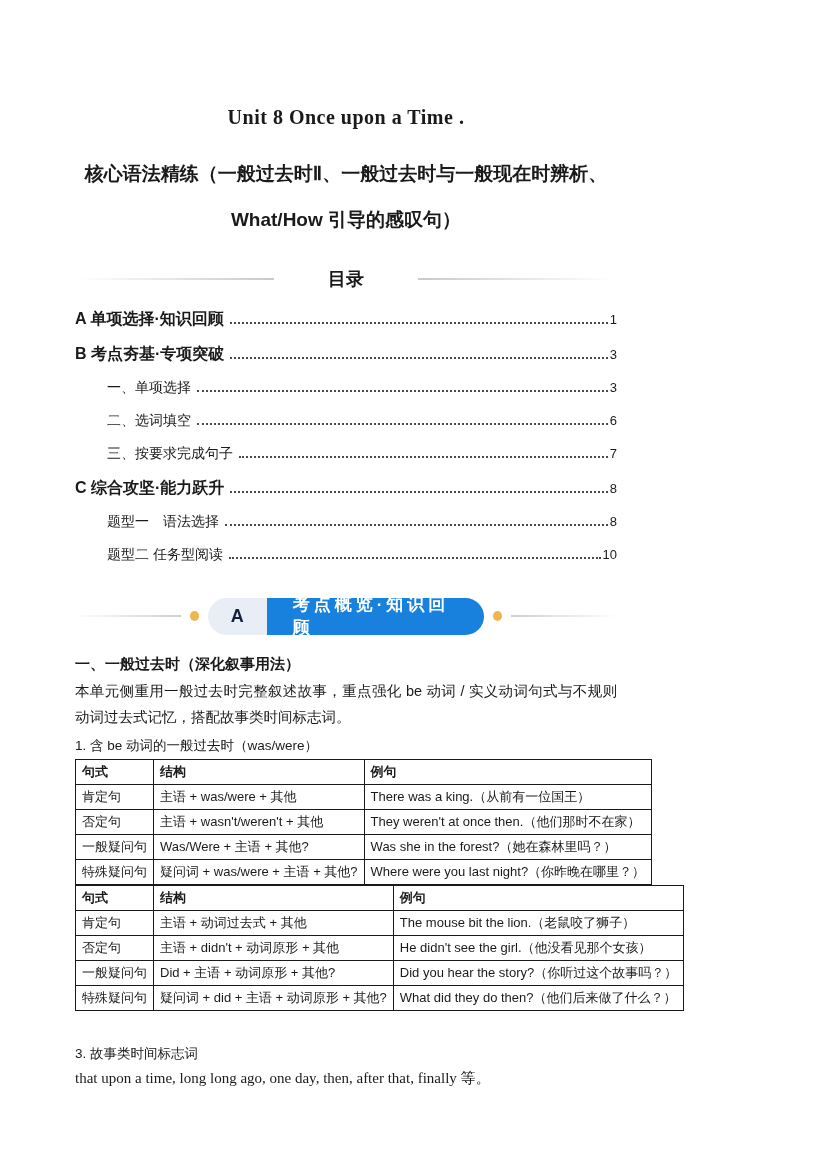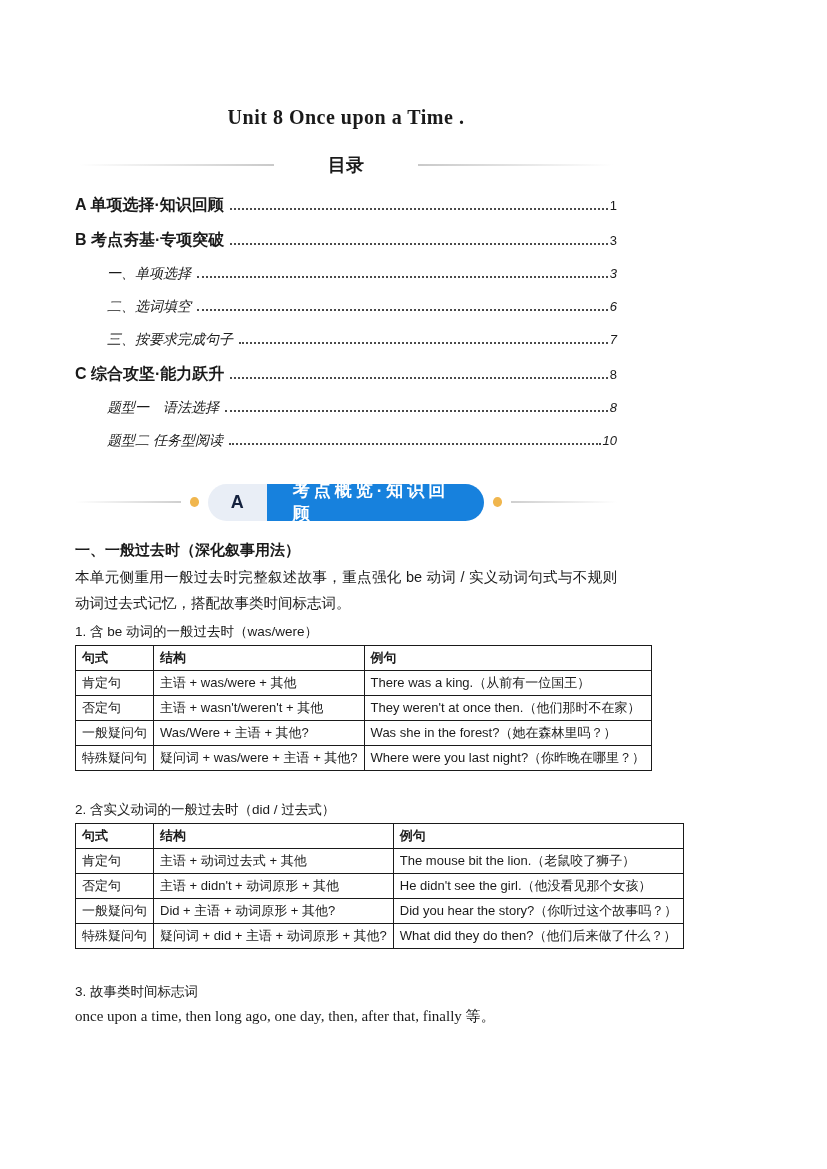--- a/index.html
+++ b/index.html
@@ -34,21 +34,21 @@
     margin-top:24px;
     display:flex; align-items:center; justify-content:center;
   }
   .toc-rule { width:195px; height:2px; }
   .toc-rule.left  { background:linear-gradient(to right, rgba(190,190,190,0), #c9c9c9); margin-right:54px; }
   .toc-rule.right { background:linear-gradient(to left,  rgba(190,190,190,0), #c9c9c9); margin-left:54px; }
   .toc-heading { font-size:18px; font-weight:bold; }
   .toc-list { margin-top:10px; }
   .toc-item { display:flex; align-items:baseline; }
   .toc-item.l1 { font-weight:bold; font-size:16px; height:35px; padding-top:8px; box-sizing:border-box; }
-  .toc-item.l2 { font-weight:normal; font-size:14px; height:33px; padding:8px 0 0 32px; box-sizing:border-box;font-style:italic; }
+  .toc-item.l2 { font-weight:normal; font-size:14px; height:33px; padding:8px 0 0 32px; box-sizing:border-box; }
   .toc-leader { flex:1; border-bottom:2px dotted #4a4a4a; margin:0 2px 4px 6px; }
   .toc-page { font-size:13px; font-weight:normal; }
   
   .banner-row {
     margin-top:26px;
     display:flex; align-items:center; justify-content:center;
     height:38px;
   }
   .deco-line { width:112px; height:2px; }
   .deco-line.left  { background:linear-gradient(to right, rgba(180,180,180,0), #cfcfcf); }
@@ -104,20 +104,21 @@
     font-size:15px;
   }
 </style>
 </head>
 <body>
 
 <div class="page">
 
   <h1 class="doc-title">Unit 8 Once upon a Time .</h1>
 
+  <div class="doc-subtitle">核心语法精练（一般过去时Ⅱ、一般过去时与一般现在时辨析、What/How  引导的感叹句）</div>
 
   <div class="toc-heading-row">
     <span class="toc-rule left"></span>
     <span class="toc-heading">目录</span>
     <span class="toc-rule right"></span>
   </div>
 
   <div class="toc-list" id="toc-list">
       <div class="toc-item l1">
         <span>A 单项选择·知识回顾</span>
@@ -208,21 +209,20 @@
           <td>Was she in the forest?（她在森林里吗？）</td>
         </tr>
         <tr>
           <td>特殊疑问句</td>
           <td>疑问词 + was/were + 主语 + 其他?</td>
           <td>Where were you last night?（你昨晚在哪里？）</td>
         </tr>
       </tbody>
   </table>
 
-  <div class="point-label pt2">2.  含实义动词的一般过去时（did / 过去式）</div>
 
   <table id="table-do">
     <colgroup>
         <col class="c1">
         <col class="c2">
         <col class="c3">
       </colgroup>
     <thead>
         <tr>
           <th>句式</th>
@@ -249,15 +249,15 @@
         <tr>
           <td>特殊疑问句</td>
           <td>疑问词 + did + 主语 + 动词原形 + 其他?</td>
           <td>What did they do then?（他们后来做了什么？）</td>
         </tr>
       </tbody>
   </table>
 
   <div class="point-label pt3">3.  故事类时间标志词</div>
 
-  <p class="time-markers">once upon a time, then long ago, one day, then, after that, finally  等。</p>
+  <p class="time-markers">that upon a time, long long ago, one day, then, after that, finally  等。</p>
 
 </div>
 
 </body></html>

